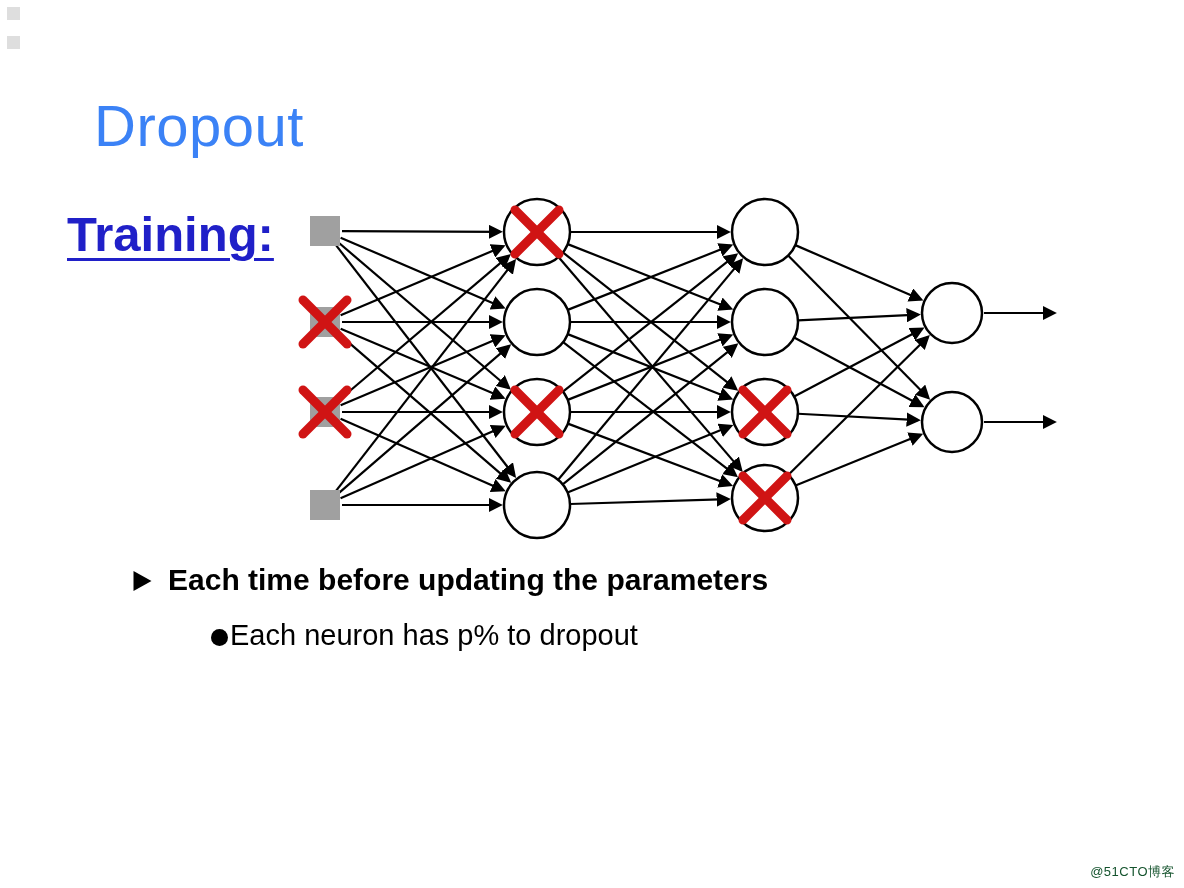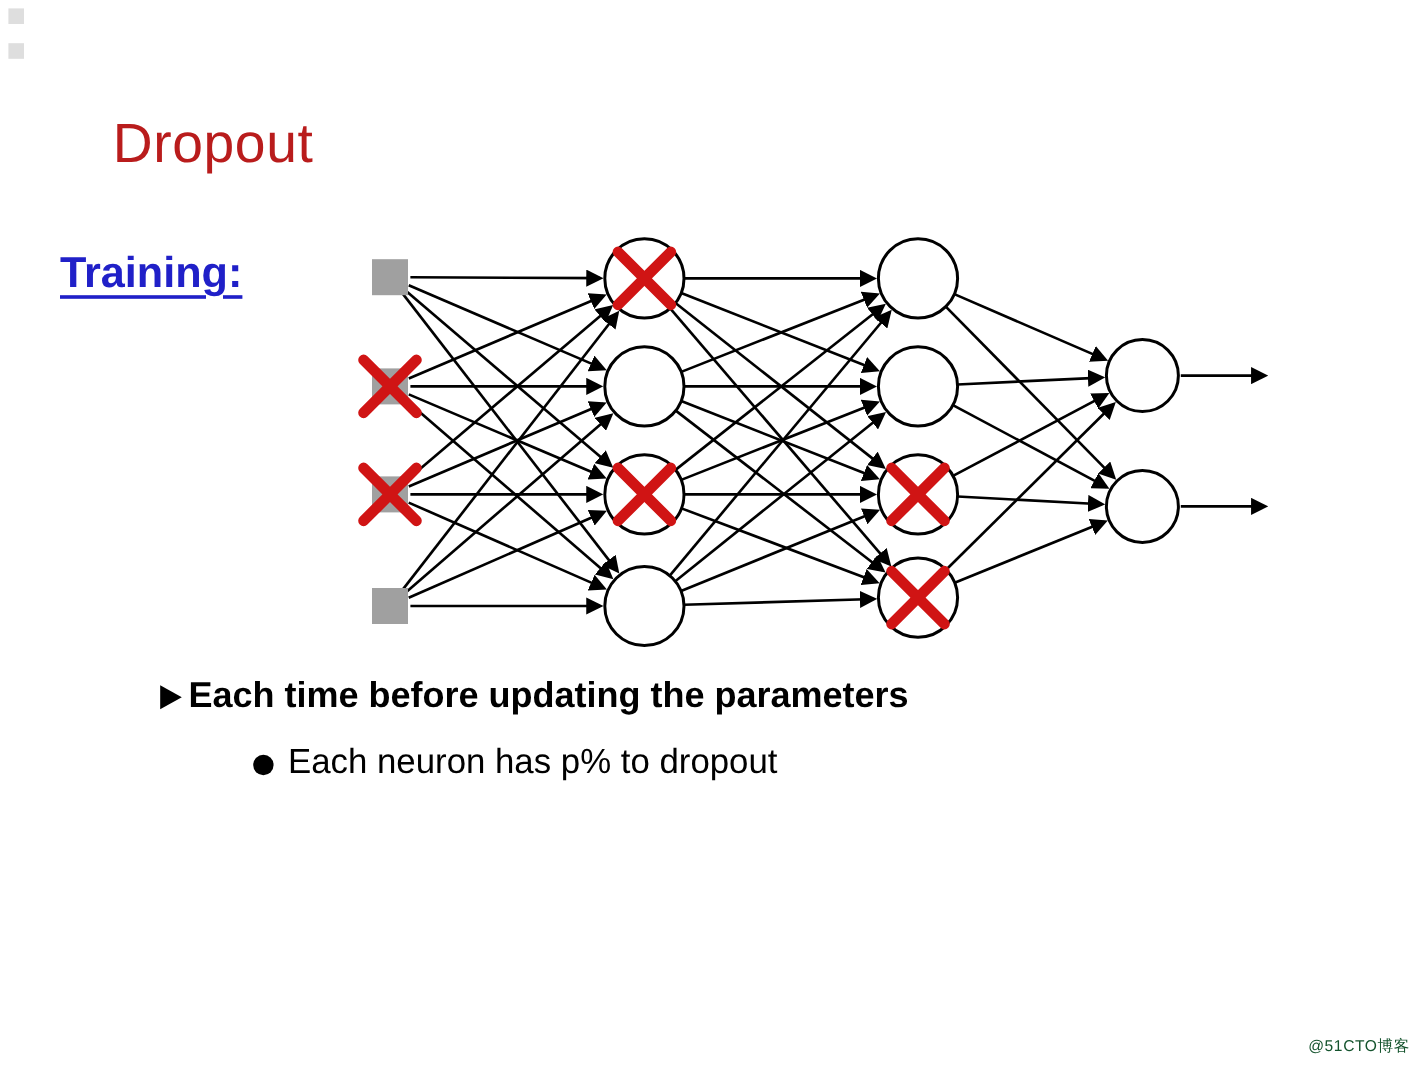--- a/index.html
+++ b/index.html
@@ -1,26 +1,26 @@
 <!DOCTYPE html>
 <html style="--training-blue: #2020c8; --cross-red: #d01414; --node-gray: #a0a0a0; --edge-black: #000000; --node-stroke: #000000; --node-fill: #ffffff;"><head>
 <meta charset="utf-8">
 <style>
   html,body{margin:0;padding:0;background:#ffffff;}
   .slide{position:relative;width:1184px;height:888px;background:#ffffff;font-family:"Liberation Sans",sans-serif;color:#000;overflow:hidden;}
   .corner-mark{position:absolute;background:#dedede;}
   .corner-mark.one{left:7px;top:7px;width:13px;height:13px;}
   .corner-mark.two{left:7px;top:36px;width:13px;height:13px;}
-  .title{position:absolute;left:94px;top:92px;margin:0;font-size:46px;font-weight:400;color:#b91c1c;letter-spacing:0.5px;}
-  .training{position:absolute;left:50px;top:206px;font-size:36px;font-weight:700;color:var(--training-blue,#2020c8);text-decoration:underline;text-decoration-thickness:3px;text-underline-offset:7px;}
+  .title{position:absolute;left:94px;top:92px;margin:0;font-size:58px;font-weight:400;color:#3b82f6;letter-spacing:0.5px;}
+  .training{position:absolute;left:67px;top:206px;font-size:49px;font-weight:700;color:var(--training-blue,#2020c8);text-decoration:underline;text-decoration-thickness:3px;text-underline-offset:7px;}
   .net{position:absolute;left:0;top:0;width:1184px;height:888px;pointer-events:none;}
   .bullet{position:absolute;display:flex;align-items:center;}
-  .bullet-main{left:132px;top:563px;font-size:30px;font-weight:700;gap:4px;}
+  .bullet-main{left:132px;top:563px;font-size:30px;font-weight:700;gap:15px;}
   .arrow-icon{width:21px;height:24px;flex:none;margin-top:2px;}
-  .bullet-sub{left:211px;top:619px;font-size:29px;font-weight:400;gap:12px;}
+  .bullet-sub{left:211px;top:619px;font-size:29px;font-weight:400;gap:2px;}
   .dot-icon{width:17px;height:17px;border-radius:50%;background:#000;flex:none;margin-top:3px;}
   .watermark{position:absolute;right:9px;bottom:7px;font-size:13px;color:#14532d;letter-spacing:0.5px;}
 </style>
 </head>
 <body>
 
 <div class="slide">
   <div class="corner-mark one"></div>
   <div class="corner-mark two"></div>
 

